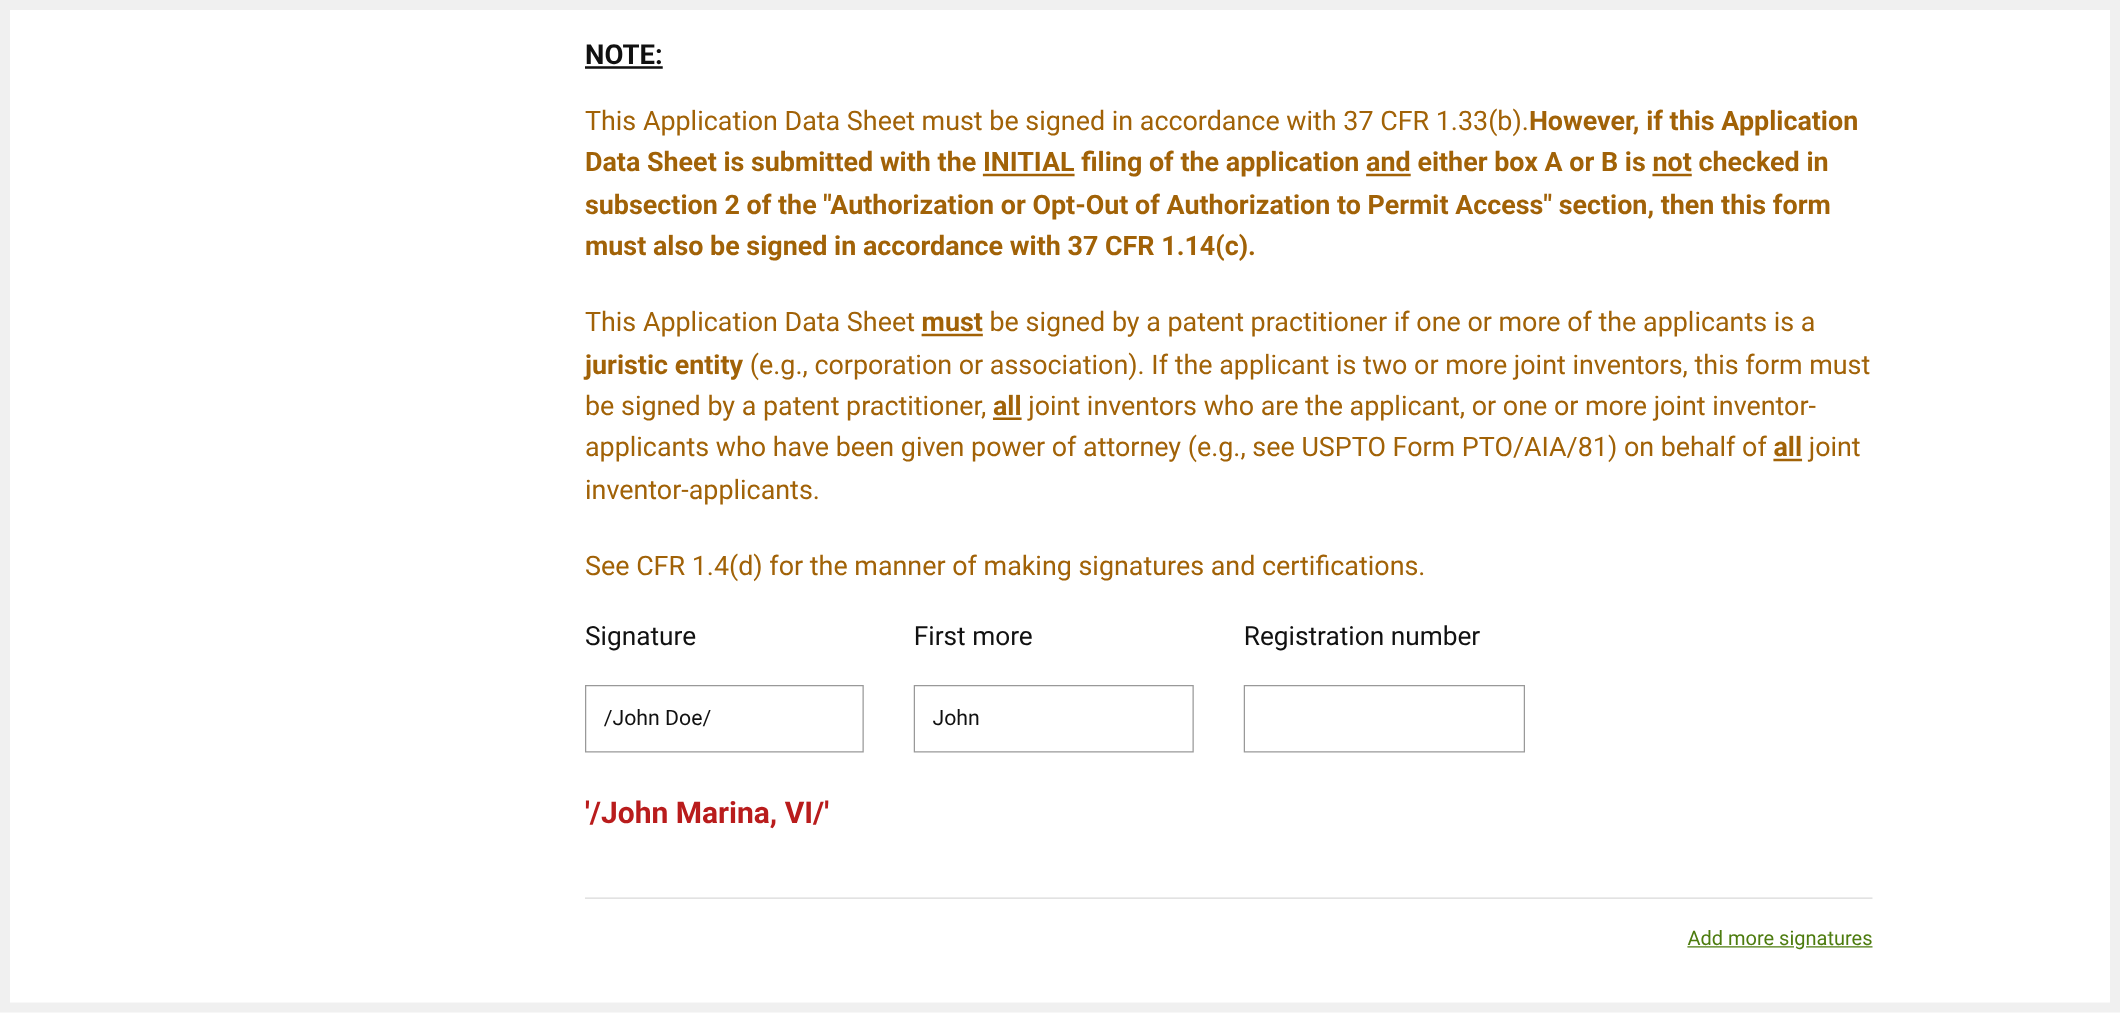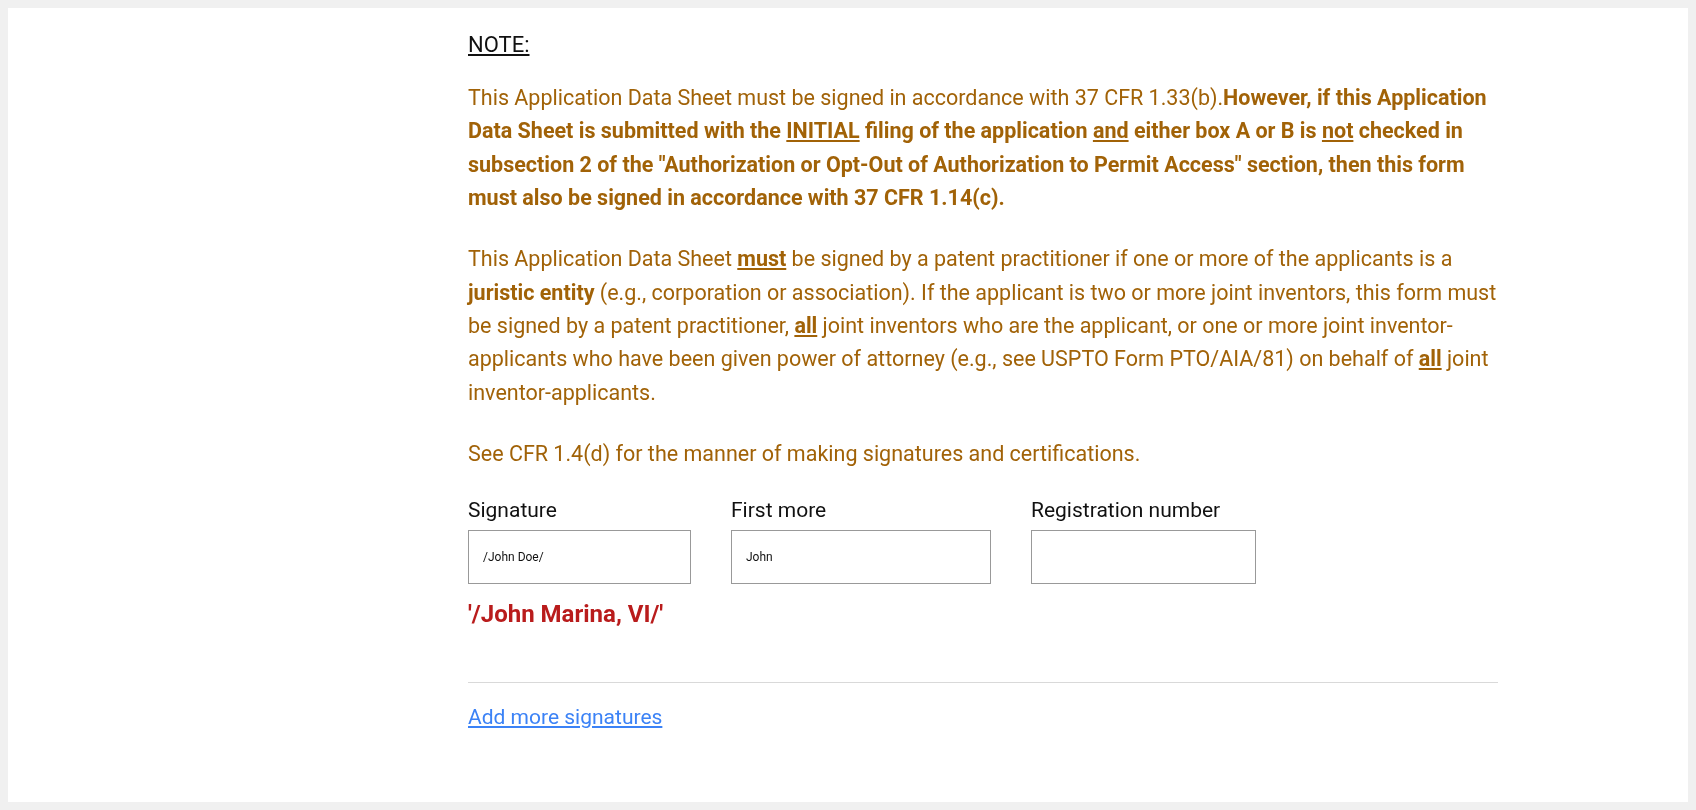--- a/index.html
+++ b/index.html
@@ -15,21 +15,21 @@
     .page-container {
       background: #fff;
       min-height: 794px;
       padding: 24px 70px 40px 460px;
       position: relative;
     }
     .content {
       max-width: 1030px;
     }
     .note-heading {
-      font-weight: 400;
+      font-weight: 700;
       font-size: 22px;
       text-decoration: underline;
       color: #111;
       margin-bottom: 24px;
     }
     .para {
       font-size: 21.5px;
       line-height: 1.55;
       color: #a16207;
       margin-bottom: 28px;
@@ -37,55 +37,56 @@
     .bold { font-weight: 700; }
     .bold-u { font-weight: 700; text-decoration: underline; }
     .form-row {
       display: flex;
       gap: 40px;
       margin-top: 18px;
     }
     .form-group {
       display: flex;
       flex-direction: column;
-      gap: 8px;
+      gap: 26px;
     }
     .form-label {
       font-size: 21px;
       color: #111;
     }
     .form-input {
       height: 54px;
       border: 1px solid #999;
       padding: 0 14px;
-      font-size: 12px;
+      font-size: 17px;
       color: #111;
       background: #fff;
       font-family: inherit;
     }
     .hint {
       font-size: 24px;
       color: #b91c1c;
       margin-top: 8px;
       font-weight: bold;
     }
     .w-sig { width: 223px; }
-    .w-first { width: 260px; }
+    .w-first { width: 224px; }
     .w-last { width: 224px; }
     .w-reg { width: 225px; }
     .divider {
       border: none;
       border-top: 1px solid #d9d9d9;
       margin-top: 54px;
       margin-bottom: 22px;
     }
     .add-link {
       display: block;
-      font-size: 21px;
-      color: #3b82f6;
+      text-align: right;
+      font-size: 16px;
+      color: #4d7c0f;
       text-decoration: underline;
       cursor: pointer;
     }
   </style>
 </head>
 <body>
 
 <div class="page-container">
   <div class="content">
 

